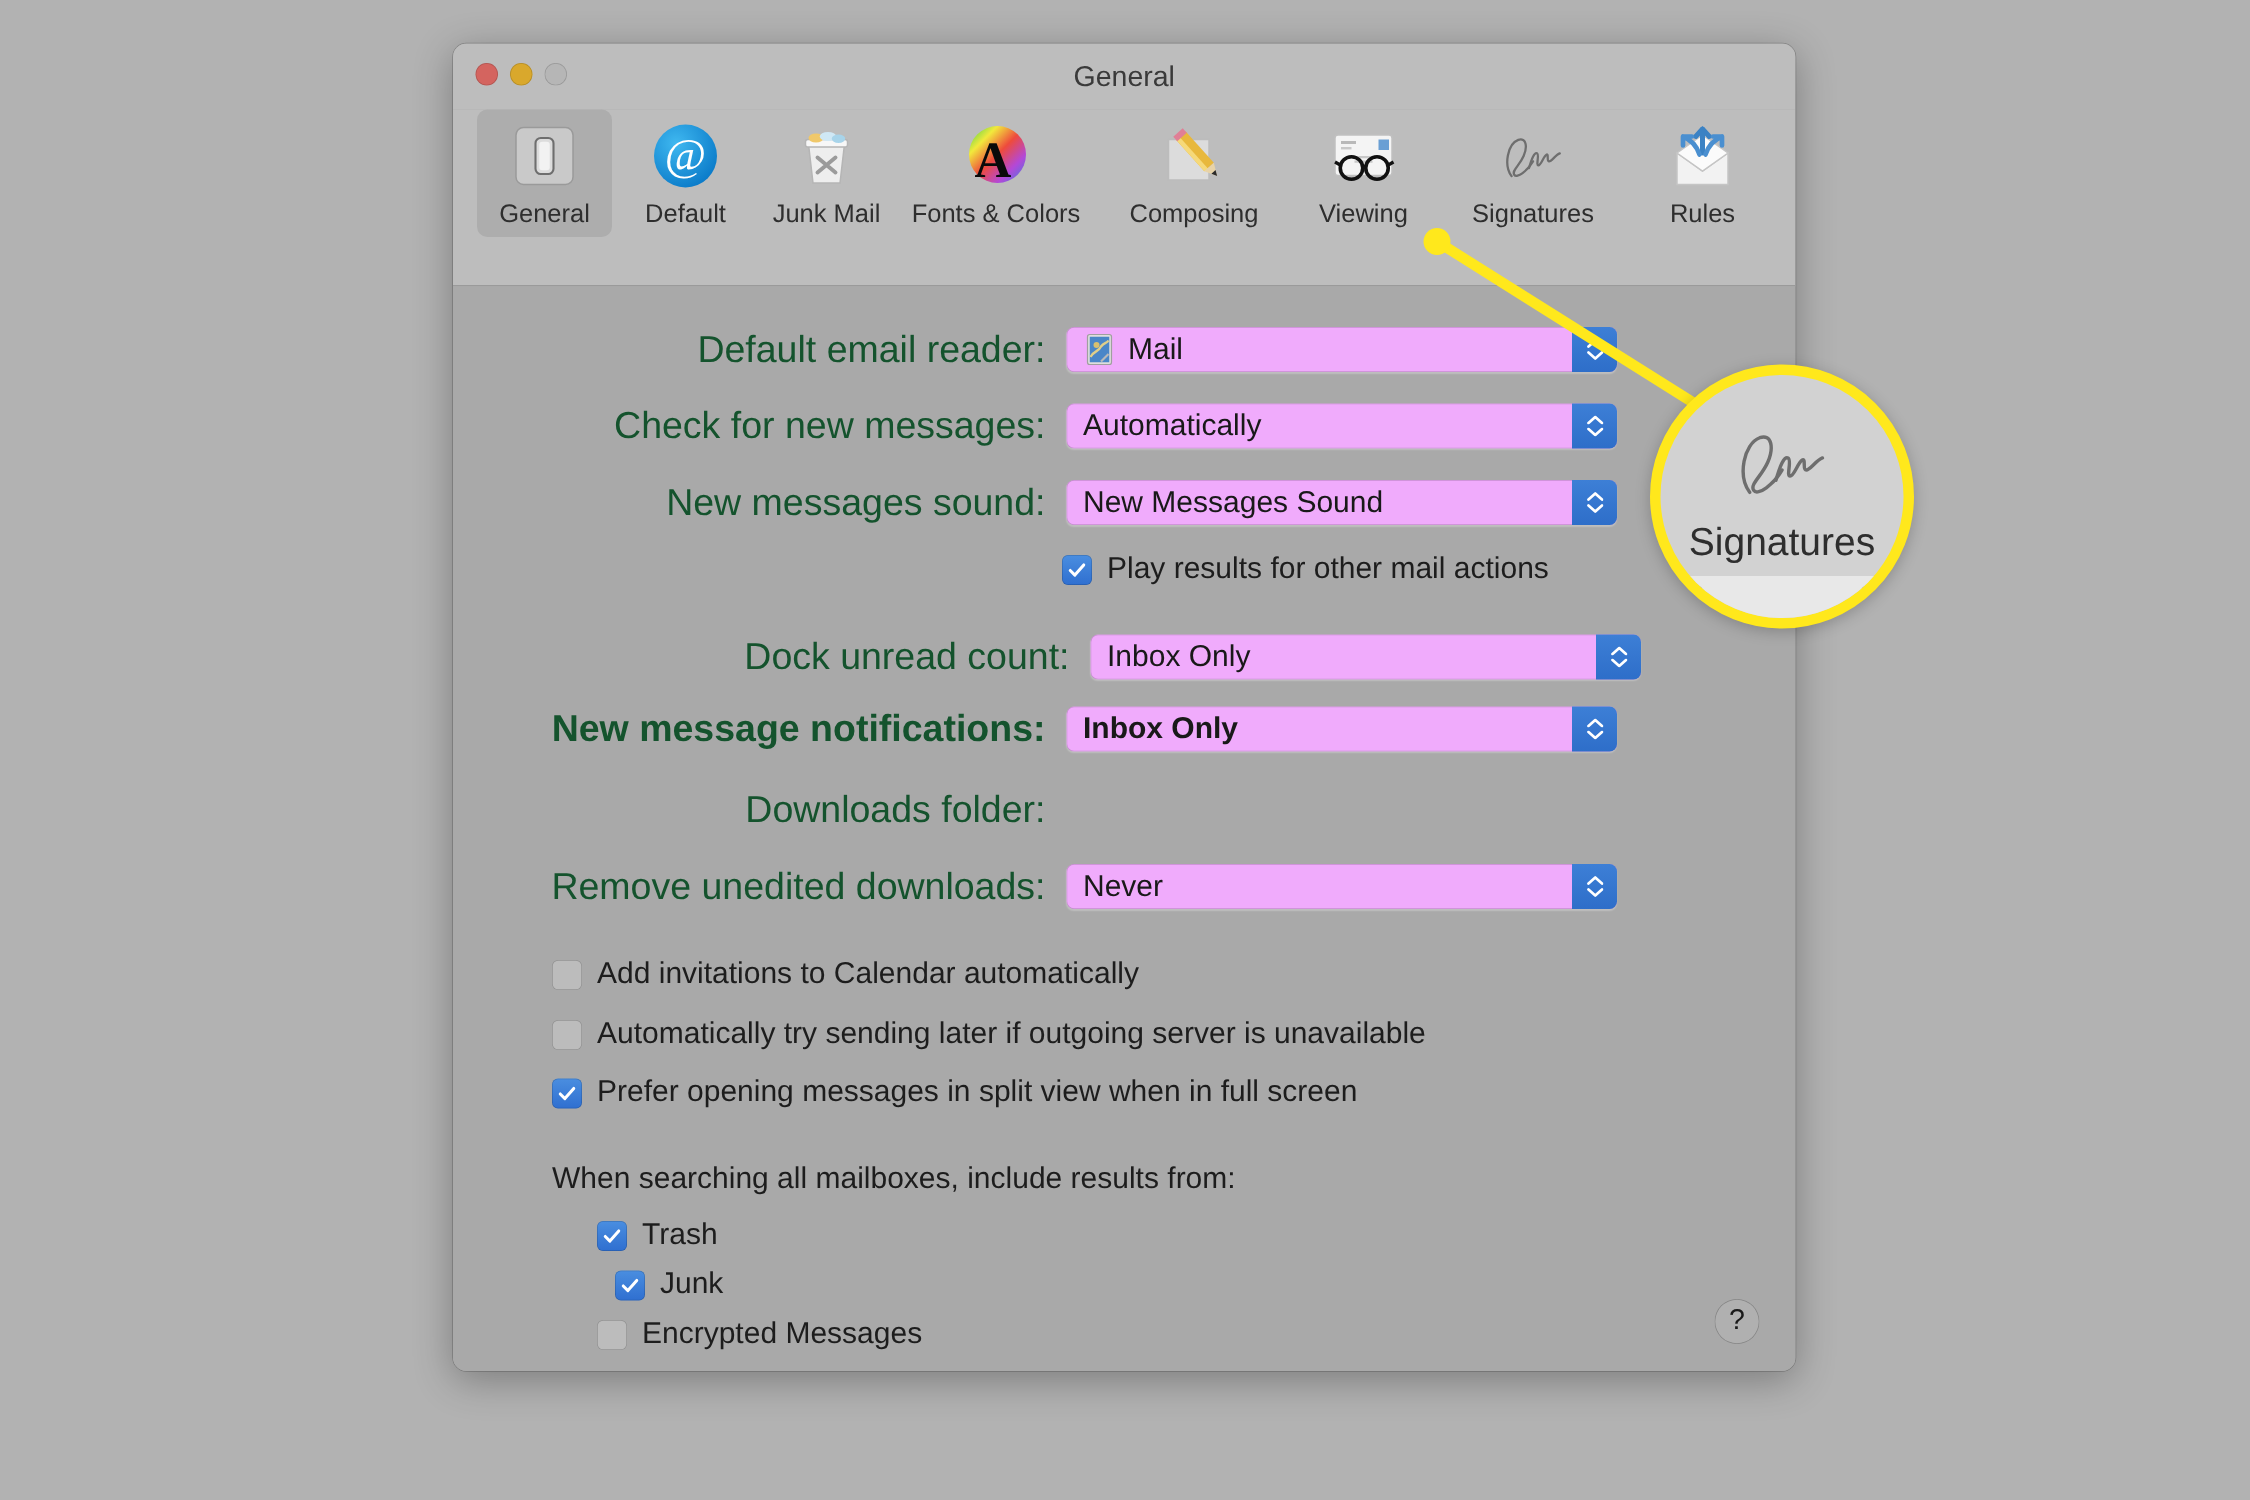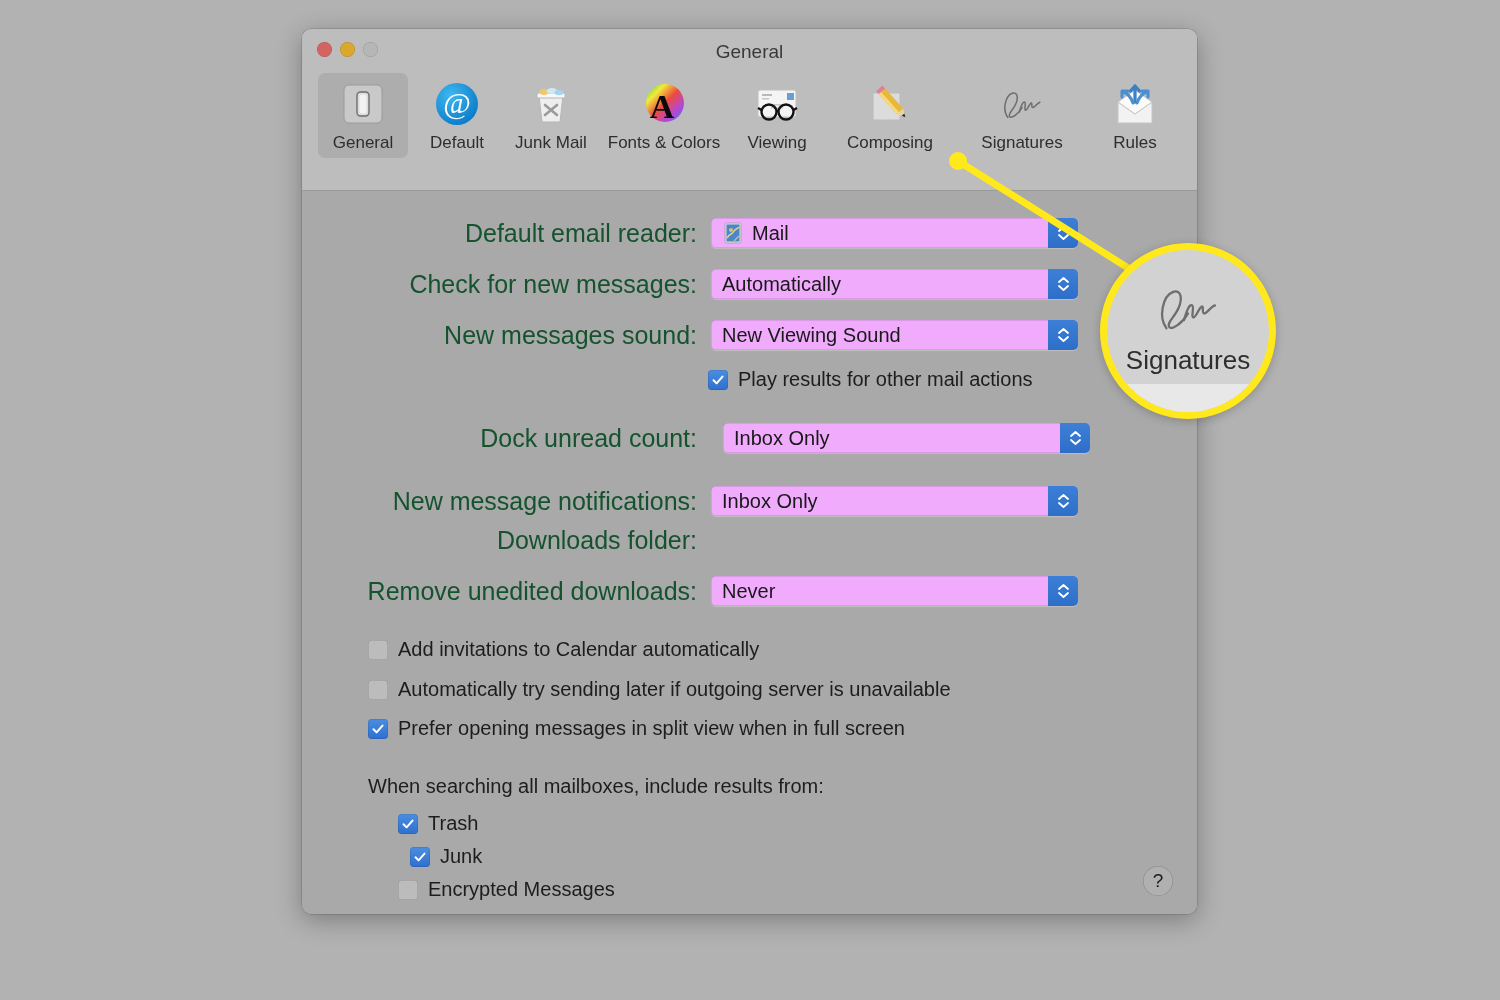--- a/index.html
+++ b/index.html
@@ -278,20 +278,36 @@
               <stop offset="100%" stop-color="#3a7fe0"></stop>
             </linearGradient>
           </defs>
           <circle cx="25" cy="23" r="19" fill="url(#cw1)"></circle>
           <text x="22" y="38" font-family="'Liberation Serif',serif" font-weight="bold" font-size="34" fill="#0a0a0a" text-anchor="middle">A</text>
         </svg>
       </span>
       <span class="tblabel">Fonts &amp; Colors</span>
     </div>
 
+    <div class="tbitem wide">
+      <span class="tbicon">
+        <svg width="48" height="48" viewBox="0 0 48 48">
+          <rect x="7" y="13" width="27" height="27" fill="#dcdcdc" stroke="#bcbcbc" stroke-width="1"></rect>
+          <g transform="rotate(-42 28 22)">
+            <rect x="22" y="5" width="8.5" height="28" fill="#e8b83c"></rect>
+            <rect x="22" y="5" width="3" height="28" fill="#f6d979"></rect>
+            <rect x="22" y="2" width="8.5" height="4" fill="#e07f96"></rect>
+            <path d="M22 33 L26.25 41 L30.5 33 Z" fill="#e8d3a8"></path>
+            <path d="M24.4 37.4 L26.25 41 L28.1 37.4 Z" fill="#2b2b2b"></path>
+          </g>
+        </svg>
+      </span>
+      <span class="tblabel">Composing</span>
+    </div>
+
     <div class="tbitem">
       <span class="tbicon">
         <svg width="48" height="46" viewBox="0 0 48 46">
           <rect x="5" y="9" width="38" height="27" rx="2" fill="#f4f4f4" stroke="#c0c0c0" stroke-width="1"></rect>
           <rect x="9" y="13" width="10" height="2" fill="#b9b9b9"></rect>
           <rect x="9" y="17" width="7" height="1.6" fill="#c8c8c8"></rect>
           <rect x="34" y="12" width="7" height="7" fill="#6a9fd4"></rect>
           <rect x="16" y="23" width="16" height="1.5" fill="#c8c8c8"></rect>
           <rect x="18" y="26" width="12" height="1.5" fill="#c8c8c8"></rect>
           <circle cx="16" cy="31" r="7.5" fill="none" stroke="#111111" stroke-width="2.4"></circle>
@@ -299,36 +315,20 @@
           <path d="M23.5 30 L25.5 30" stroke="#111111" stroke-width="2.2"></path>
           <path d="M8.5 29 L5 27" stroke="#111111" stroke-width="2.2"></path>
           <path d="M40.5 29 L44 27" stroke="#111111" stroke-width="2.2"></path>
         </svg>
       </span>
       <span class="tblabel">Viewing</span>
     </div>
 
     <div class="tbitem wide">
       <span class="tbicon">
-        <svg width="48" height="48" viewBox="0 0 48 48">
-          <rect x="7" y="13" width="27" height="27" fill="#dcdcdc" stroke="#bcbcbc" stroke-width="1"></rect>
-          <g transform="rotate(-42 28 22)">
-            <rect x="22" y="5" width="8.5" height="28" fill="#e8b83c"></rect>
-            <rect x="22" y="5" width="3" height="28" fill="#f6d979"></rect>
-            <rect x="22" y="2" width="8.5" height="4" fill="#e07f96"></rect>
-            <path d="M22 33 L26.25 41 L30.5 33 Z" fill="#e8d3a8"></path>
-            <path d="M24.4 37.4 L26.25 41 L28.1 37.4 Z" fill="#2b2b2b"></path>
-          </g>
-        </svg>
-      </span>
-      <span class="tblabel">Composing</span>
-    </div>
-
-    <div class="tbitem wide">
-      <span class="tbicon">
         <svg width="56" height="46" viewBox="0 0 56 46">
           <g fill="none" stroke="#6e6e6e" stroke-width="1.7" stroke-linecap="round">
             <path d="M12 38 C6 30 9 14 17 11 C23 9 24 16 21 23 C18 30 12 34 14 37 C16 40 24 34 28 27"></path>
             <path d="M25 32 C27 25 29 20 31 21 C33 22 30 30 32 30 C34 30 36 23 38 22 C40 21 38 27 40 27 C42 27 45 22 48 21"></path>
           </g>
         </svg>
       </span>
       <span class="tblabel">Signatures</span>
     </div>
 
@@ -385,57 +385,57 @@
           <svg class="chev" viewBox="0 0 11 6">
               <path d="M1 1 L5.5 5 L10 1" stroke="#ffffff" stroke-width="1.8" fill="none" stroke-linecap="round" stroke-linejoin="round"></path>
             </svg>
         </span>
       </div>
     </div>
 
     <div class="row" style="left:0; top:129px;">
       <div class="rowlabel">New messages sound:</div>
       <div class="popup">
-        <span class="ptext">New Viewing Sound</span>
+        <span class="ptext">New Messages Sound</span>
         <span class="stepper">
           <svg class="chev" viewBox="0 0 11 6">
               <path d="M1 5 L5.5 1 L10 5" stroke="#ffffff" stroke-width="1.8" fill="none" stroke-linecap="round" stroke-linejoin="round"></path>
             </svg>
           <svg class="chev" viewBox="0 0 11 6">
               <path d="M1 1 L5.5 5 L10 1" stroke="#ffffff" stroke-width="1.8" fill="none" stroke-linecap="round" stroke-linejoin="round"></path>
             </svg>
         </span>
       </div>
     </div>
 
     <div class="cbrow" style="left:406px; top:177px;">
       <span class="cb on">
         <svg width="14" height="14" viewBox="0 0 14 14">
             <path d="M2.5 7.3 L5.6 10.4 L11.5 3.6" stroke="#ffffff" stroke-width="2" fill="none" stroke-linecap="round" stroke-linejoin="round"></path>
           </svg>
       </span>
       <span class="cblabel">Play results for other mail actions</span>
     </div>
 
-    <div class="row" style="left:0; top:232px;gap:12px;">
+    <div class="row" style="left:16px; top:232px;">
       <div class="rowlabel">Dock unread count:</div>
       <div class="popup">
         <span class="ptext">Inbox Only</span>
         <span class="stepper">
           <svg class="chev" viewBox="0 0 11 6">
               <path d="M1 5 L5.5 1 L10 5" stroke="#ffffff" stroke-width="1.8" fill="none" stroke-linecap="round" stroke-linejoin="round"></path>
             </svg>
           <svg class="chev" viewBox="0 0 11 6">
               <path d="M1 1 L5.5 5 L10 1" stroke="#ffffff" stroke-width="1.8" fill="none" stroke-linecap="round" stroke-linejoin="round"></path>
             </svg>
         </span>
       </div>
     </div>
 
-    <div class="row" style="left:0; top:295px;">
+    <div class="row" style="left:0; top:280px;font-weight:bold;">
       <div class="rowlabel">New message notifications:</div>
       <div class="popup">
         <span class="ptext">Inbox Only</span>
         <span class="stepper">
           <svg class="chev" viewBox="0 0 11 6">
               <path d="M1 5 L5.5 1 L10 5" stroke="#ffffff" stroke-width="1.8" fill="none" stroke-linecap="round" stroke-linejoin="round"></path>
             </svg>
           <svg class="chev" viewBox="0 0 11 6">
               <path d="M1 1 L5.5 5 L10 1" stroke="#ffffff" stroke-width="1.8" fill="none" stroke-linecap="round" stroke-linejoin="round"></path>
             </svg>

